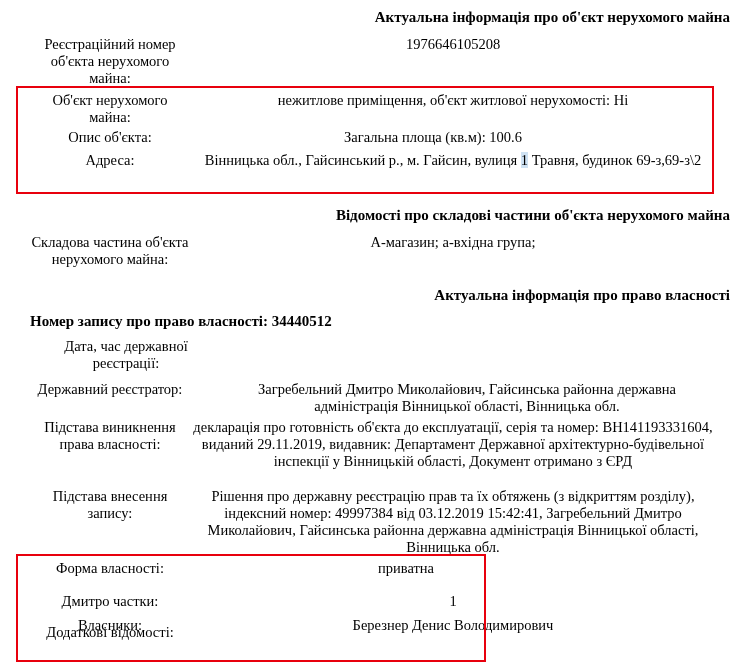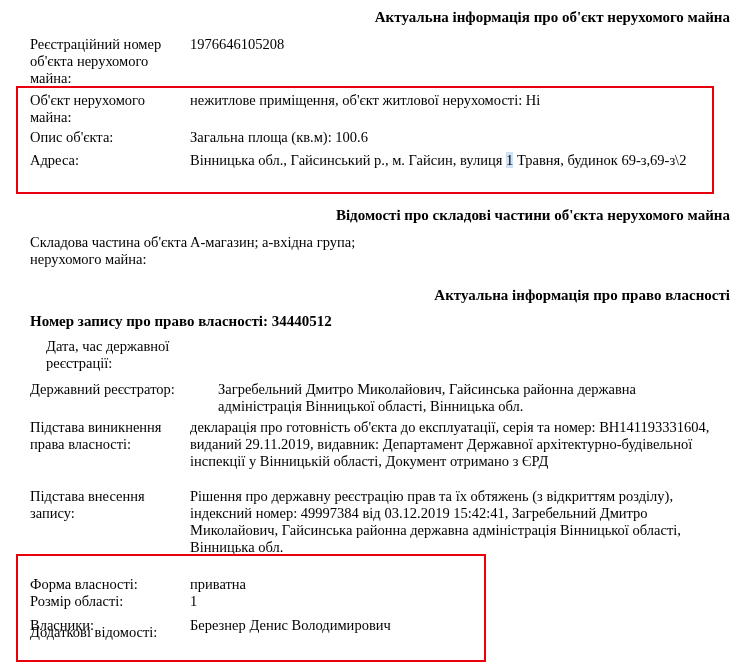--- a/index.html
+++ b/index.html
@@ -25,20 +25,21 @@
     text-align: right;
     font-weight: bold;
     font-size: 15px;
     line-height: 18px;
   }
   .row {
     display: flex;
     align-items: flex-start;
     font-size: 14.5px;
     line-height: 17px;
+    text-align: center;
   }
   .row .label {
     width: 190px;
     min-width: 190px;
     padding-left: 30px;
     box-sizing: border-box;
   }
   .row .value {
     flex: 1;
     padding-right: 14px;
@@ -120,27 +121,27 @@
   <div class="abs row" style="top:419px; left:0; width:730px;">
     <div class="label">Підстава виникнення права власності:</div>
     <div class="value">декларація про готовність об'єкта до експлуатації, серія та номер: ВН141193331604, виданий 29.11.2019, видавник: Департамент Державної архітектурно-будівельної інспекції у Вінницькій області, Документ отримано з ЄРД</div>
   </div>
 
   <div class="abs row" style="top:488px; left:0; width:730px;">
     <div class="label">Підстава внесення запису:</div>
     <div class="value">Рішення про державну реєстрацію прав та їх обтяжень (з відкриттям розділу), індексний номер: 49997384 від 03.12.2019 15:42:41, Загребельний Дмитро Миколайович, Гайсинська районна державна адміністрація Вінницької області, Вінницька обл.</div>
   </div>
 
-  <div class="abs row" style="top:560px; left:0; width:636px;margin-top:16px;">
+  <div class="abs row" style="top:560px; left:0; width:636px;">
     <div class="label">Форма власності:</div>
     <div class="value">приватна</div>
   </div>
 
   <div class="abs row" style="top:593px; left:0; width:730px;">
-    <div class="label">Розмір області:</div>
+    <div class="label">Дмитро частки:</div>
     <div class="value">1</div>
   </div>
 
   <div class="abs row" style="top:617px; left:0; width:730px;">
     <div class="label">Власники:</div>
     <div class="value">Березнер Денис Володимирович</div>
   </div>
 
   <div class="abs row" style="top:624px; left:0; width:644px;">
     <div class="label">Додаткові відомості:</div>

